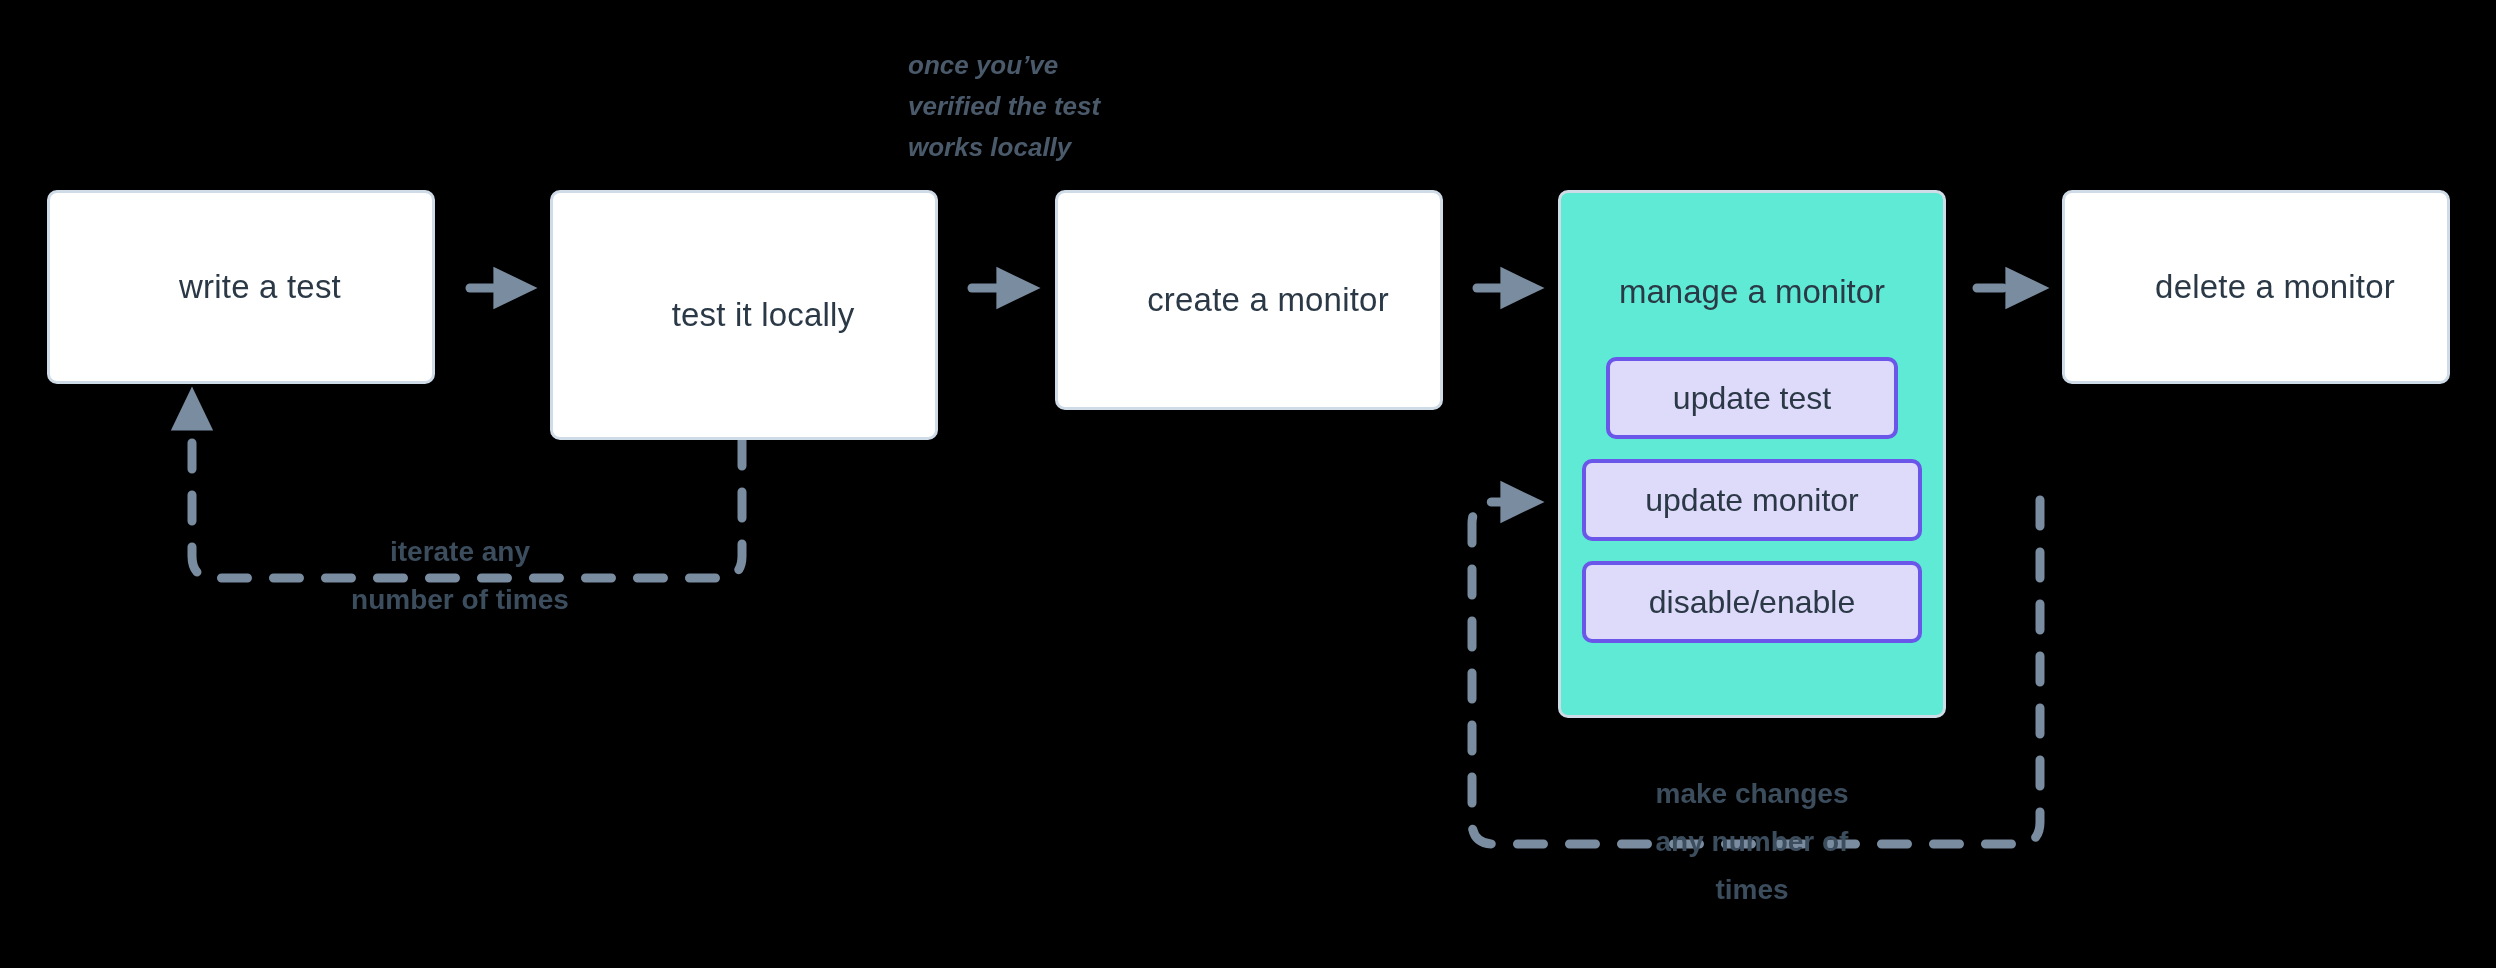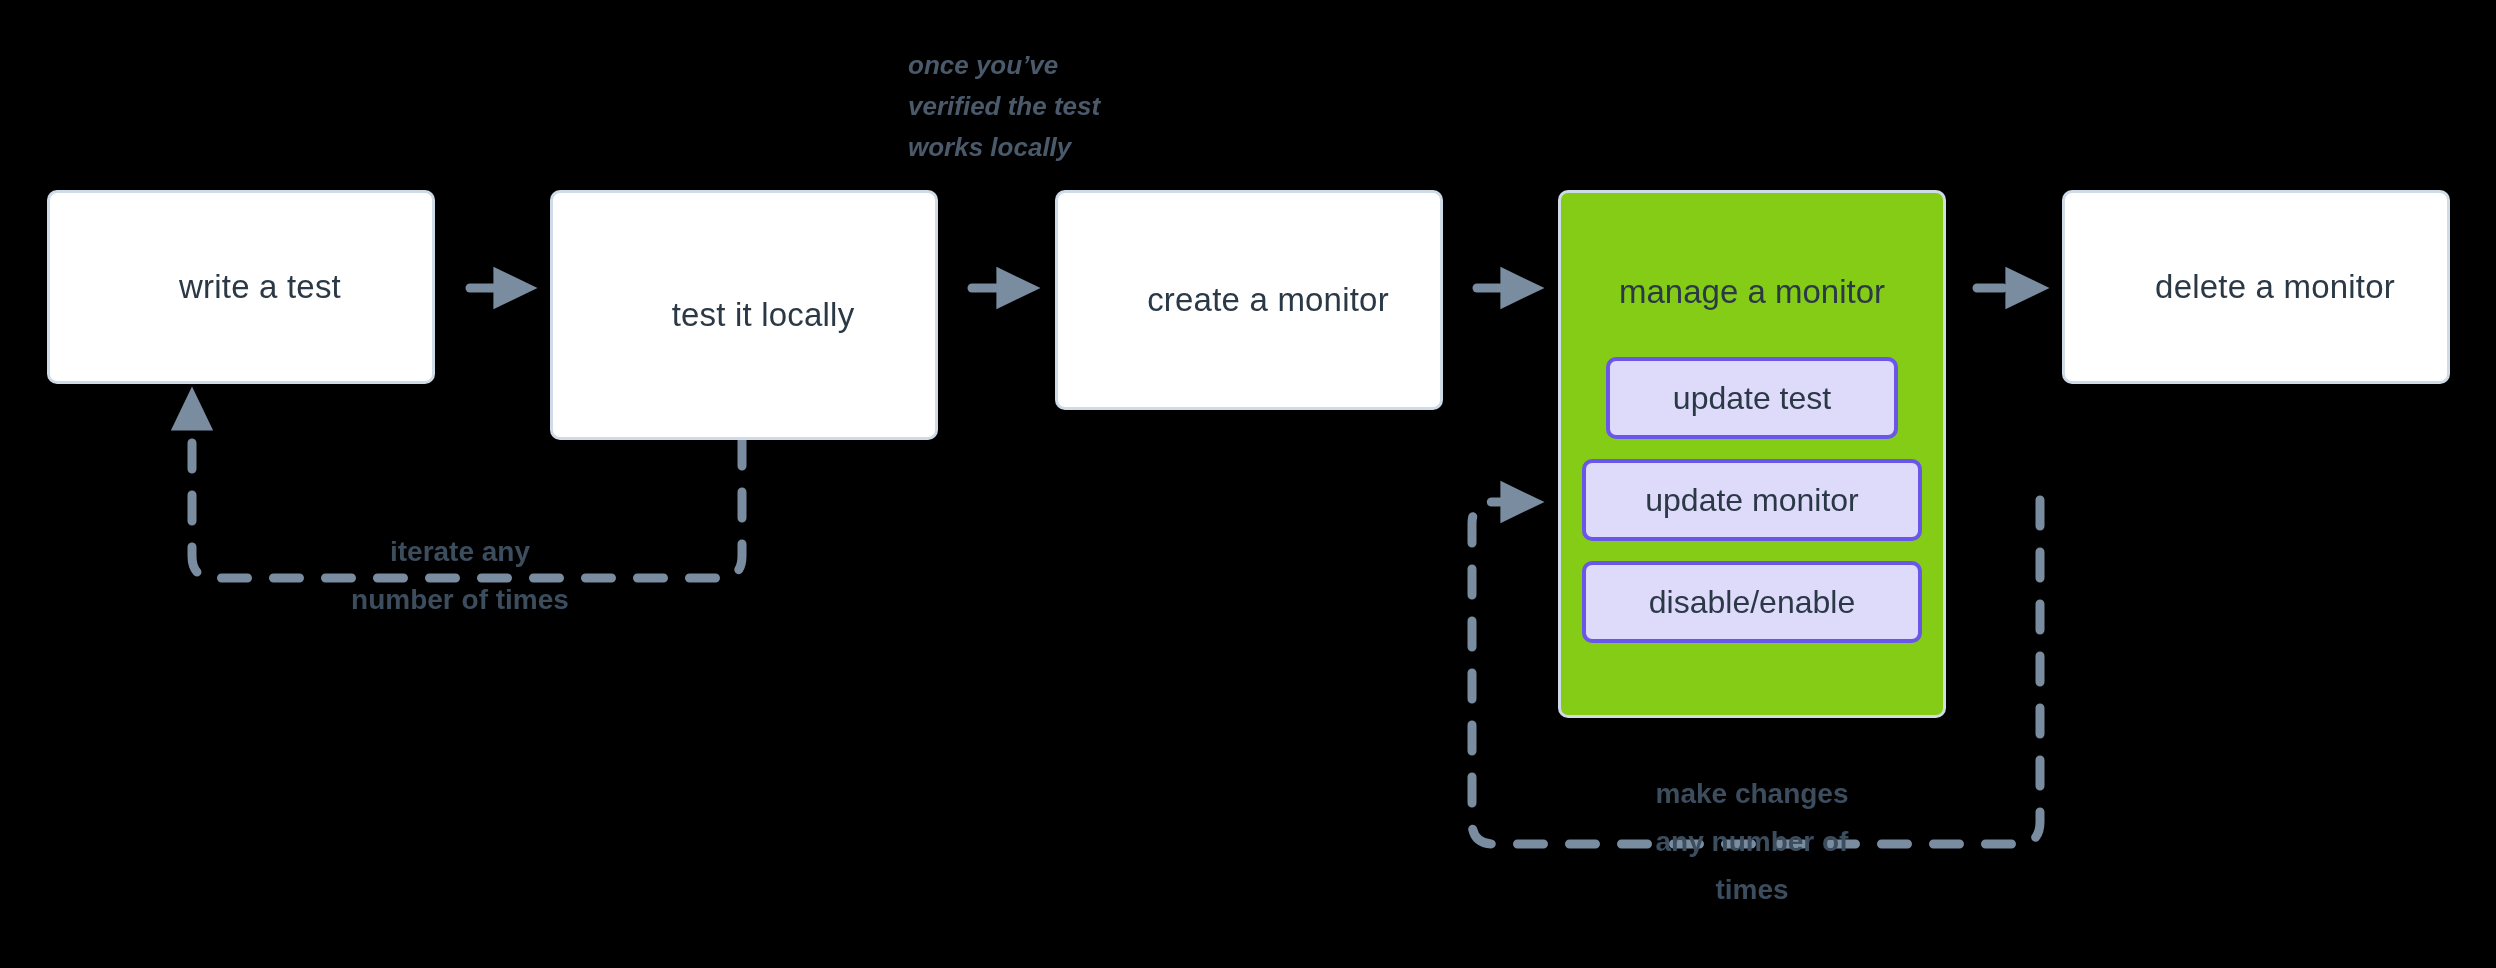--- a/index.html
+++ b/index.html
@@ -34,21 +34,21 @@
     font-size: 33px;
     letter-spacing: 0.2px;
     padding-left: 38px;
   }
   .node-label {
     display: block;
     text-align: center;
   }
   .panel {
     position: absolute;
-    background: #84cc16;
+    background: #5eead4;
     border: 3px solid #CFDBE6;
     border-radius: 10px;
     box-sizing: border-box;
     display: flex;
     flex-direction: column;
     align-items: center;
   }
   .panel-title {
     color: #2B3947;
     font-size: 33px;

